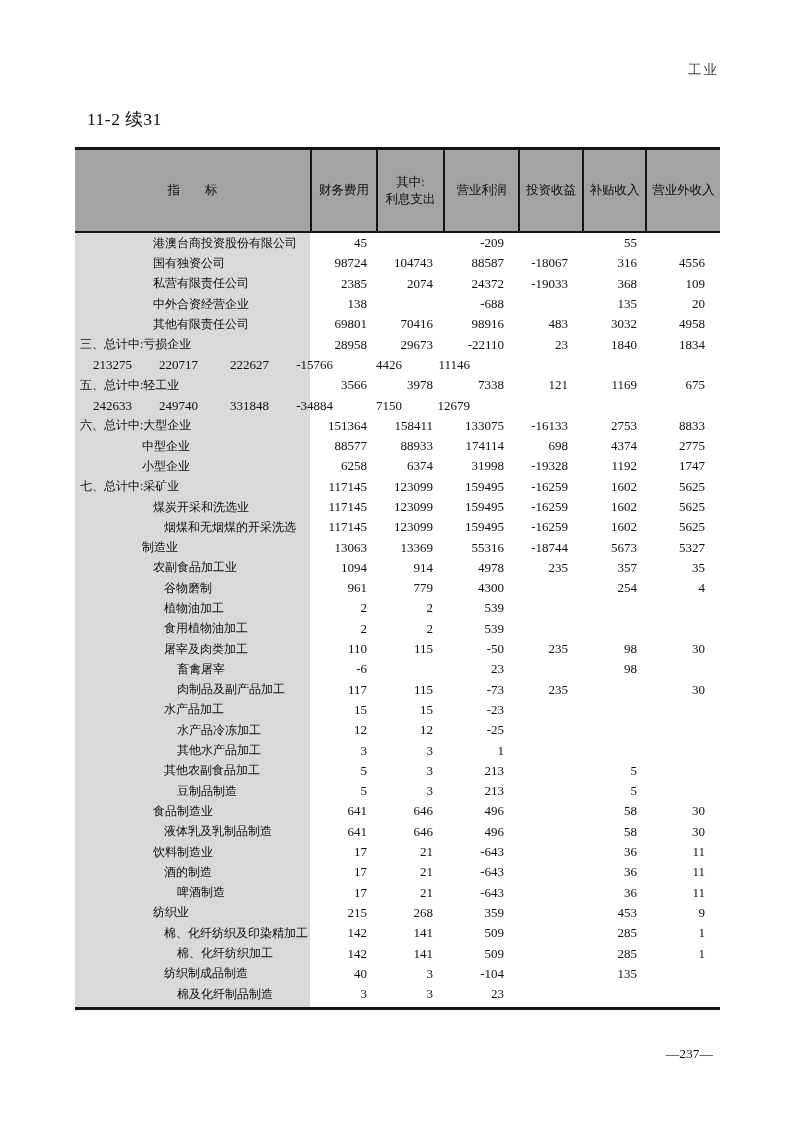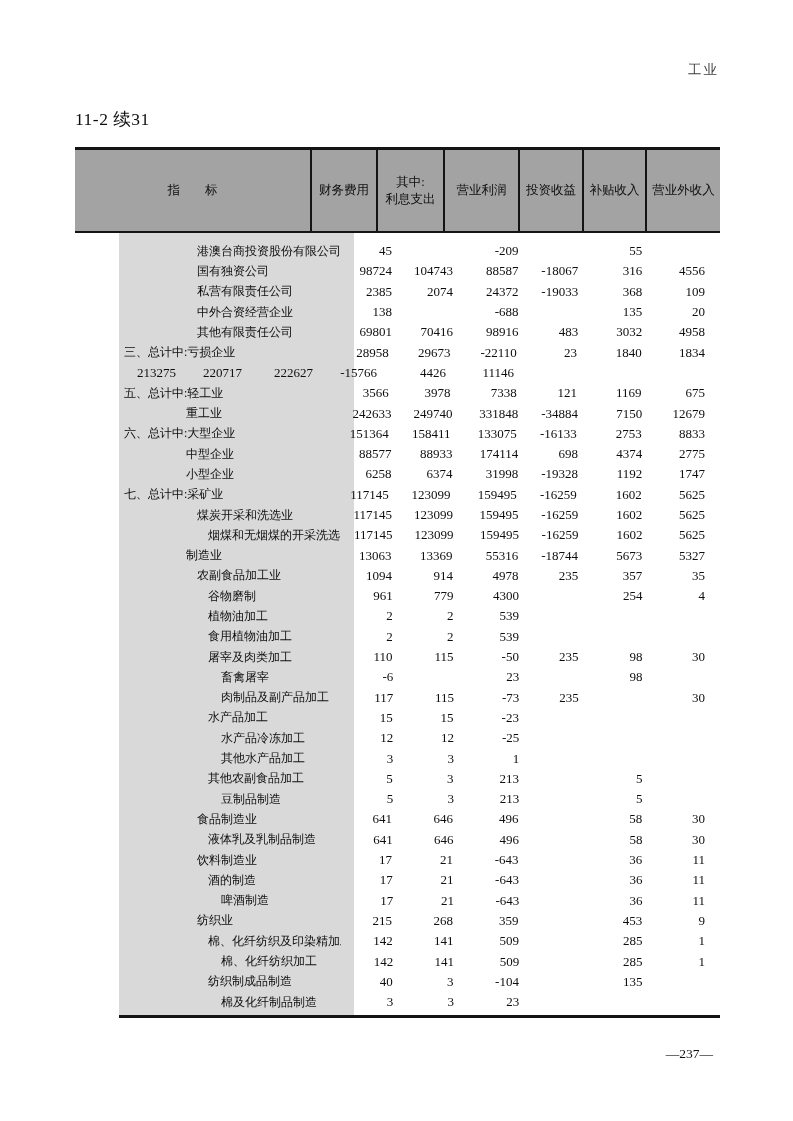--- a/index.html
+++ b/index.html
@@ -6,21 +6,21 @@
   body{
     width:793px;height:1121px;position:relative;background:#ffffff;
     font-family:"Liberation Serif","DejaVu Serif",serif;color:#111;
     overflow:hidden;
   }
   .corner-label{
     position:absolute;top:61px;right:74px;
     font-size:13.5px;color:#3d3d3d;letter-spacing:2px;
   }
   .page-title{
-    position:absolute;left:75px;top:107px;
+    position:absolute;left:87px;top:107px;
     font-size:17.5px;color:#0e0e0e;letter-spacing:0.5px;
   }
   .table{
     position:absolute;left:75px;top:147px;width:645px;
   }
   .thead{
     display:flex;box-sizing:border-box;
     border-top:3px solid #141414;border-bottom:2px solid #141414;
     background:#a3a3a3;height:86px;
   }
@@ -28,21 +28,21 @@
     box-sizing:border-box;display:flex;flex-direction:column;
     align-items:center;justify-content:center;text-align:center;
     font-size:12.5px;line-height:17px;color:#0e0e0e;
   }
   .th + .th{border-left:2px solid #141414;}
   .th1{width:235px}.th2{width:66px}.th3{width:67px}.th4{width:75px}
   .th5{width:64px}.th6{width:63px}.th7{width:75px}
   .tbody{
     position:relative;box-sizing:border-box;
     border-bottom:3px solid #141414;
-    padding-top:8px;padding-bottom:3px;margin-left:44px;
+    padding-bottom:3px;
   }
   .tbody::before{
     content:"";position:absolute;left:0;top:0;bottom:0;width:235px;
     background:#d9d9d9;z-index:0;
   }
   .tr{
     position:relative;z-index:1;display:flex;align-items:center;
     height:20.3px;
   }
   .td-label{
@@ -172,21 +172,20 @@
       <div class="tr">
         <div class="td-label ind0">五、总计中:轻工业</div>
         <div class="td-val v1">3566</div>
         <div class="td-val v2">3978</div>
         <div class="td-val v3">7338</div>
         <div class="td-val v4">121</div>
         <div class="td-val v5">1169</div>
         <div class="td-val v6">675</div>
       </div>
       <div class="tr">
-        <div class="td-label ind1">重工业</div>
         <div class="td-val v1">242633</div>
         <div class="td-val v2">249740</div>
         <div class="td-val v3">331848</div>
         <div class="td-val v4">-34884</div>
         <div class="td-val v5">7150</div>
         <div class="td-val v6">12679</div>
       </div>
       <div class="tr">
         <div class="td-label ind0">六、总计中:大型企业</div>
         <div class="td-val v1">151364</div>

